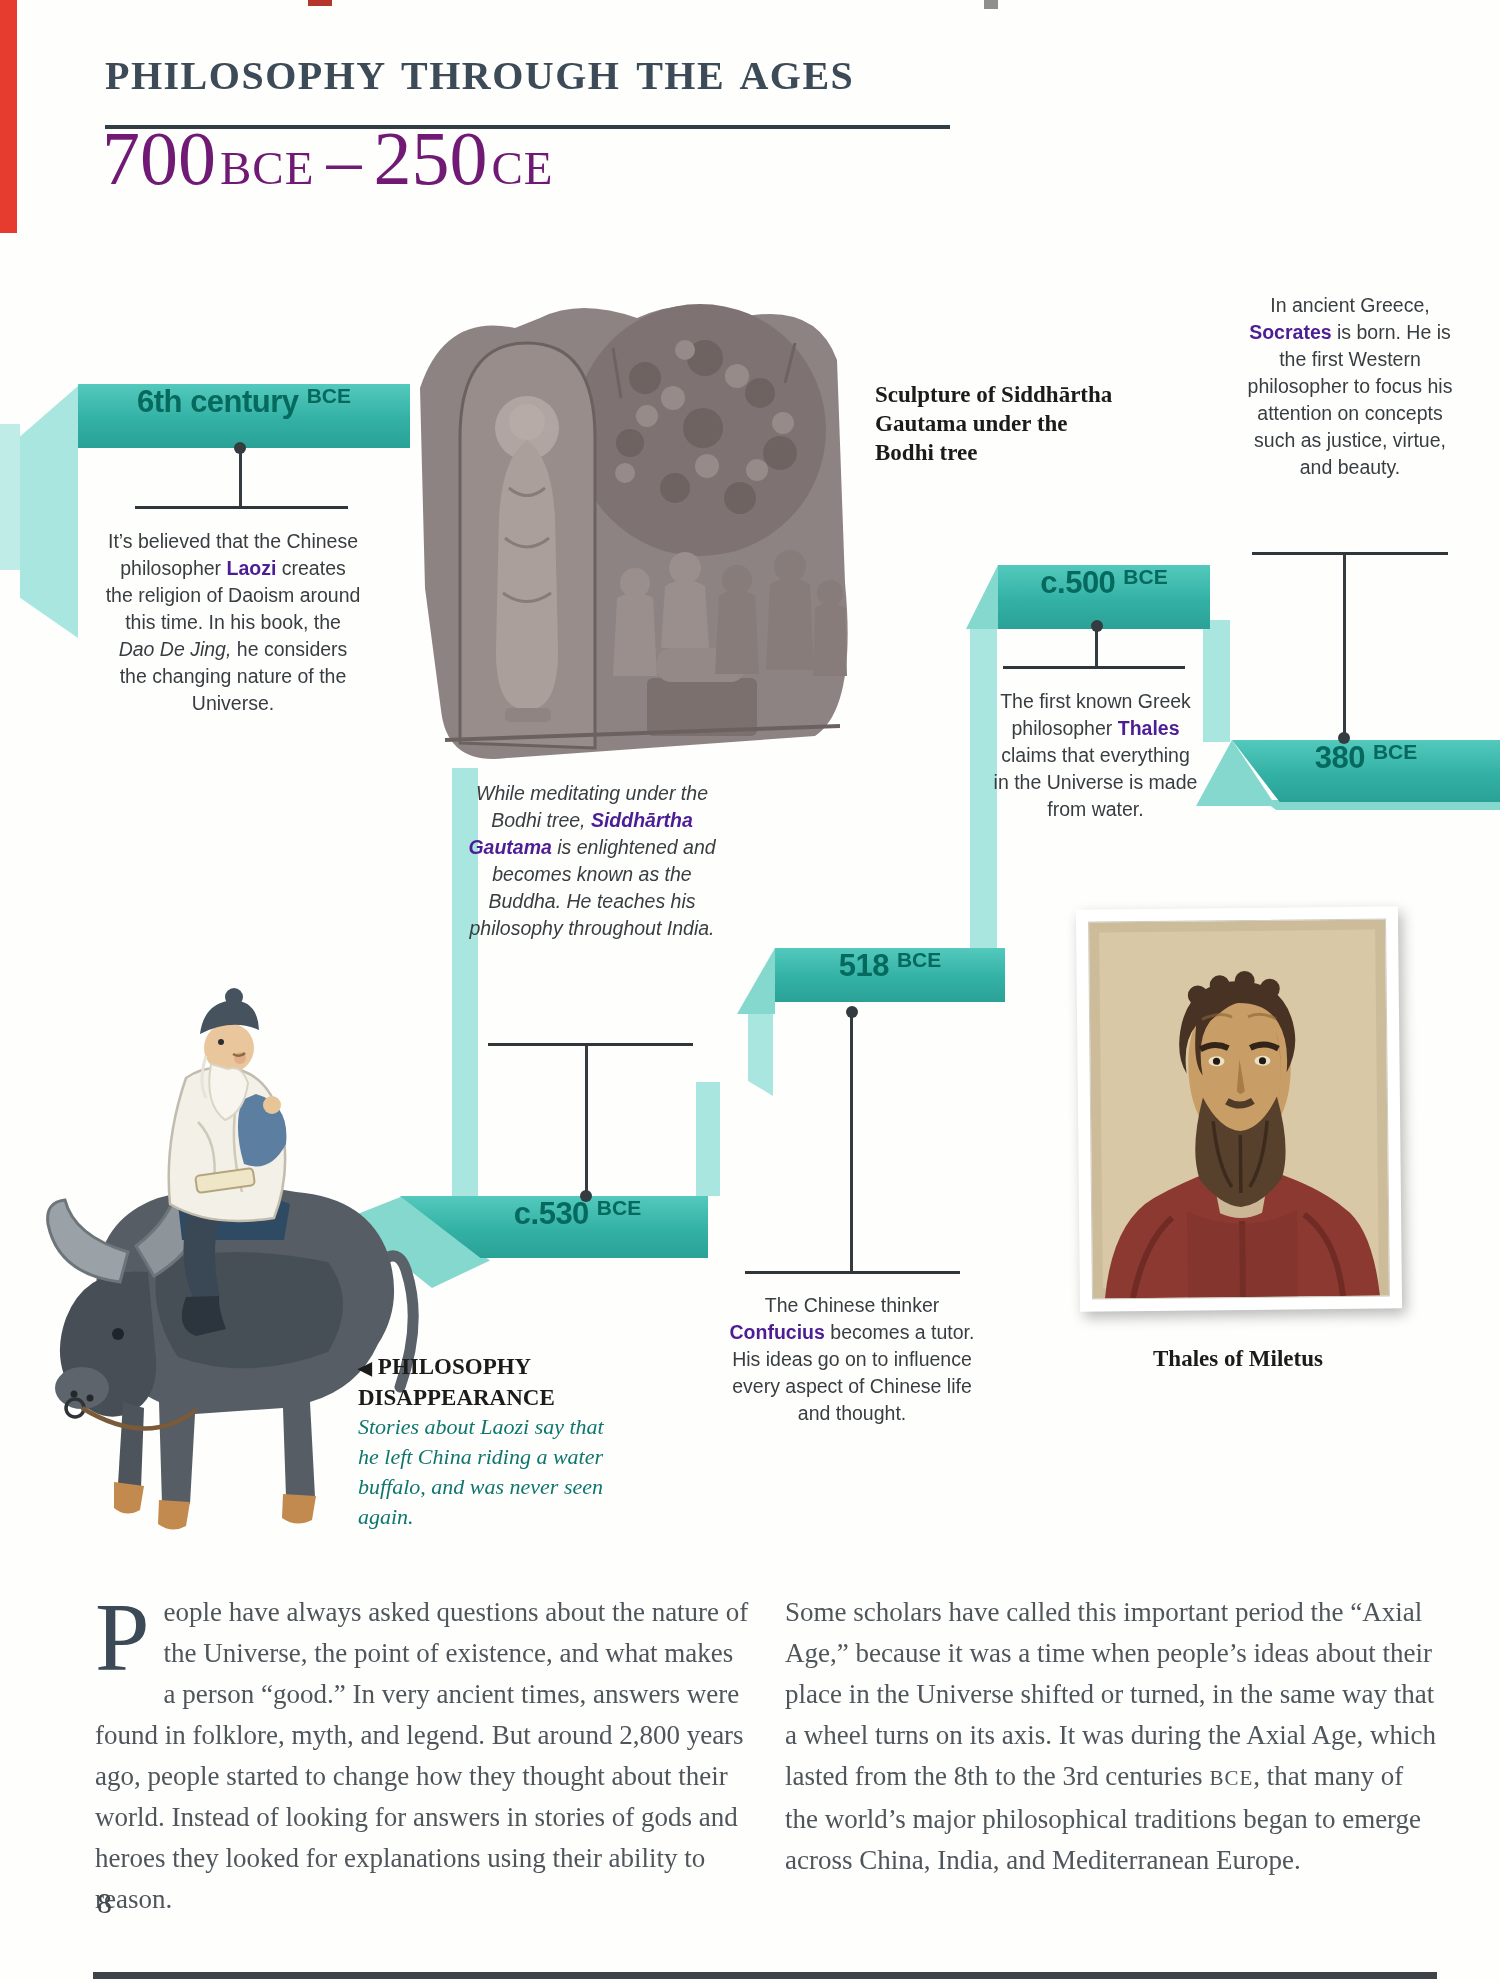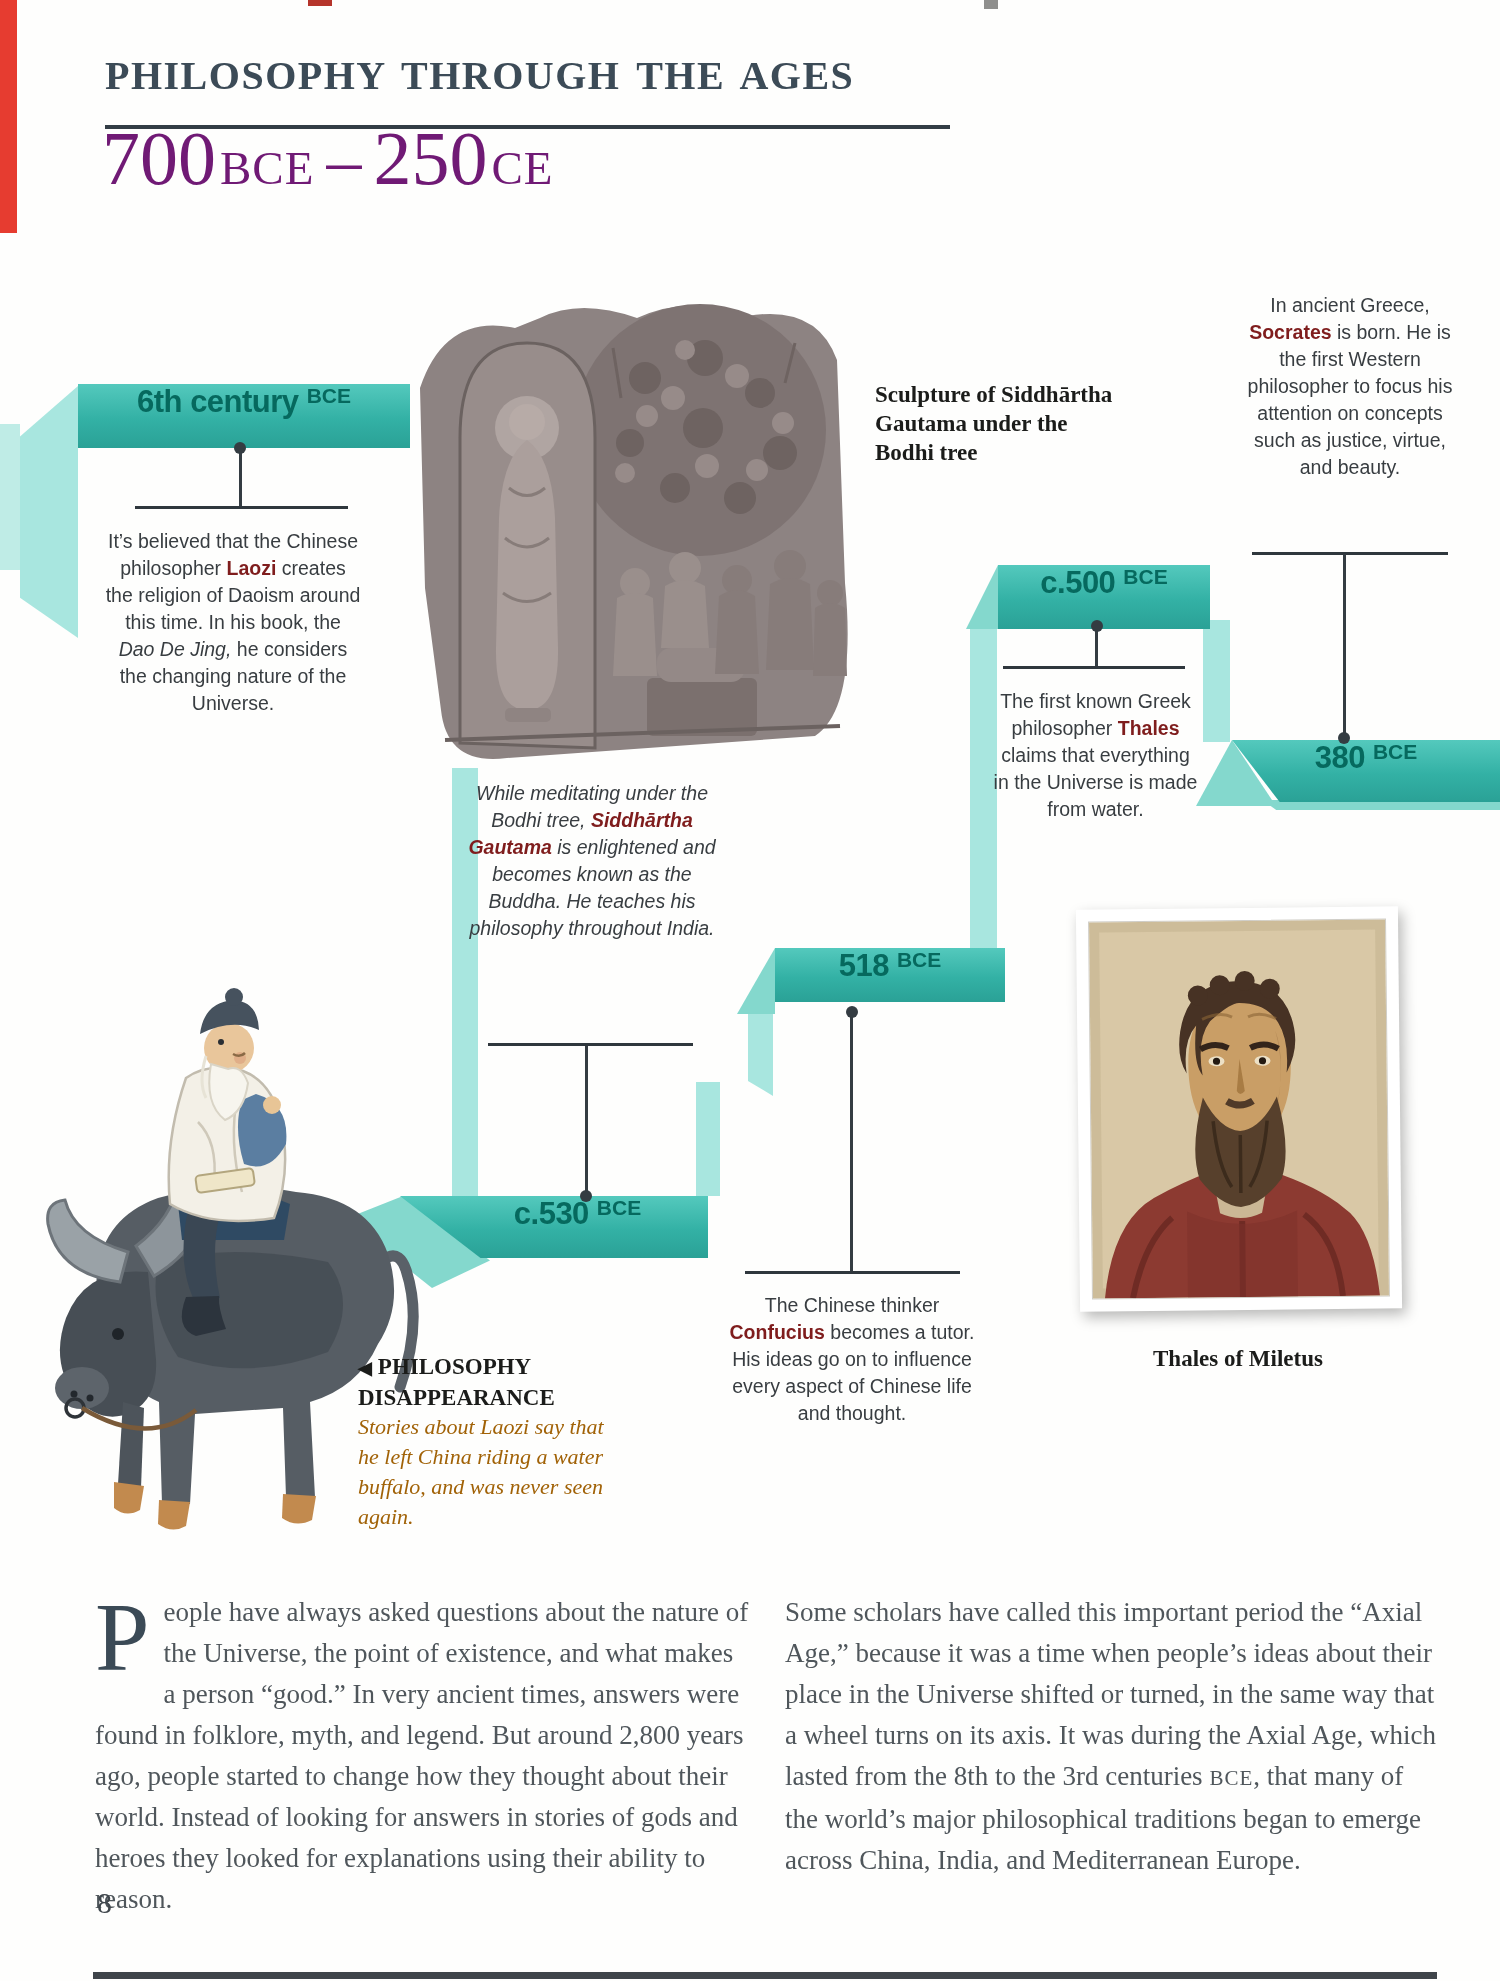--- a/index.html
+++ b/index.html
@@ -23,29 +23,29 @@
   .strip{position:absolute;background:#a8e6df;z-index:1;}
   .fold{position:absolute;background:#84d8cd;z-index:2;}
 
   
   .leader{position:absolute;width:3px;background:#343c42;z-index:4;}
   .dot{position:absolute;width:12px;height:12px;border-radius:50%;background:#343c42;z-index:5;}
   .rule{position:absolute;height:3px;background:#2f373d;z-index:4;}
 
   
   .tl-text{position:absolute;font-size:19.5px;line-height:27px;color:#383d41;text-align:center;z-index:4;}
-  .tl-text b{font-weight:700;color:#7f1d1d;}
+  .tl-text b{font-weight:700;color:#4c1d95;}
   .tl-text i{font-style:italic;}
 
   
   .cap{position:absolute;font-family:"Liberation Serif",serif;font-weight:700;
        font-size:23px;line-height:29px;color:#1b1c1a;z-index:5;}
   .cap .arrow{font-size:18px;margin-right:6px;}
   .cap-italic{font-family:"Liberation Serif",serif;font-weight:400;font-style:italic;
-              font-size:22px;line-height:30px;color:#a16207;}
+              font-size:22px;line-height:30px;color:#0f766e;}
 
   
   .img{position:absolute;z-index:3;}
   .frame{position:absolute;background:#ffffff;padding:12px;box-shadow:4px 6px 14px rgba(0,0,0,.28);
          transform:rotate(-0.6deg);z-index:3;}
   .frame .inner{display:block;border:1px solid #d0cec8;}
 
   
   .body-col{position:absolute;width:655px;font-family:"Liberation Serif",serif;
             font-size:27px;line-height:41px;color:#4f565b;text-align:left;}

